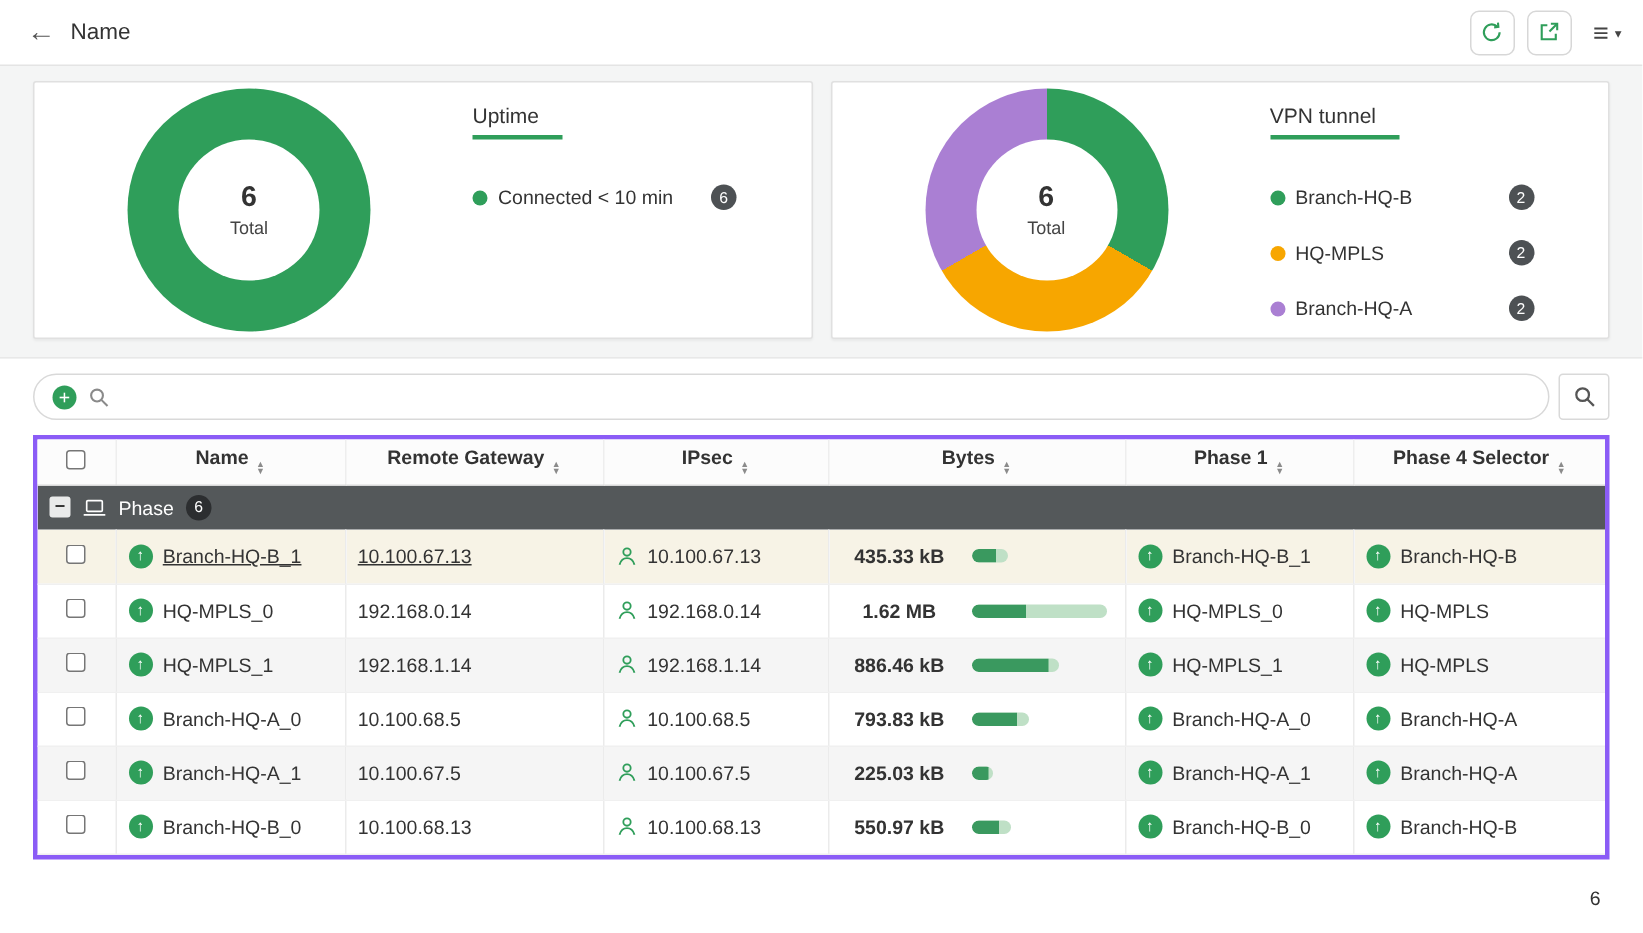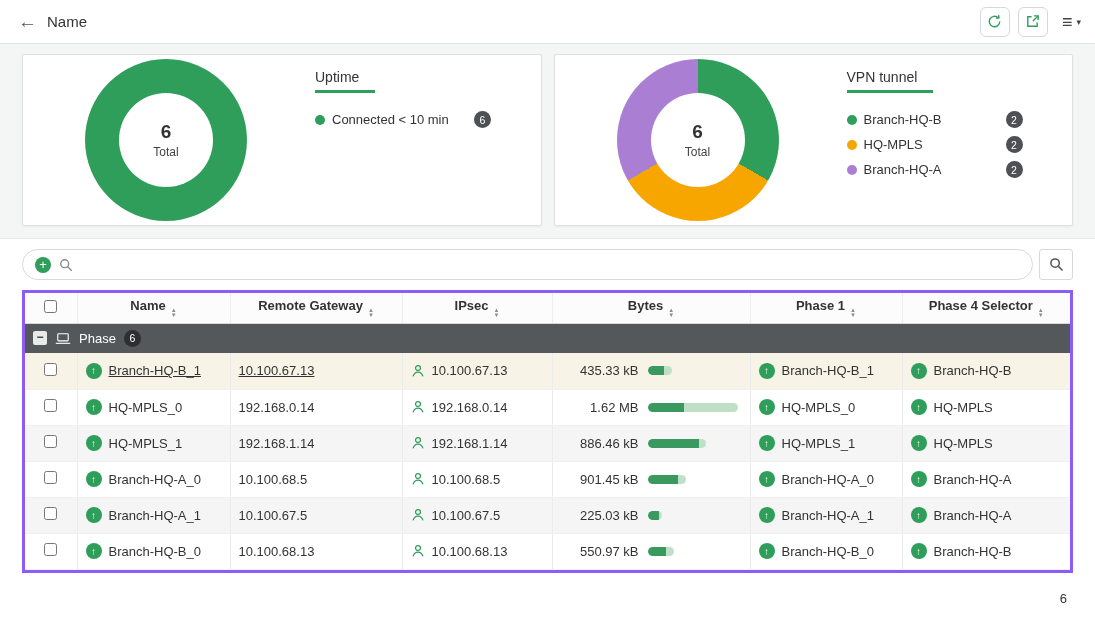--- a/index.html
+++ b/index.html
@@ -19,21 +19,21 @@
   
   .cards{display:flex;gap:12px;padding:10px 22px 12px;background:#f4f5f5;border-bottom:1px solid #e8e8e8;}
   .card{flex:1;background:#fff;border:1px solid #e0e0e0;border-radius:2px;height:172px;display:flex;align-items:center;box-shadow:0 1px 2px rgba(0,0,0,.05);}
   .donut{width:162px;height:162px;border-radius:50%;margin-left:62px;position:relative;display:flex;align-items:center;justify-content:center;flex:none;}
   .donut::after{content:"";position:absolute;inset:0;margin:auto;width:94px;height:94px;border-radius:50%;background:#fff;}
   .donut-center{position:relative;z-index:1;text-align:center;}
   .donut-total{font-size:19px;font-weight:bold;color:#333;}
   .donut-total-label{font-size:12px;color:#444;margin-top:2px;}
   .legend{margin-left:68px;align-self:flex-start;margin-top:14px;width:176px;}
   .legend-title{display:inline-block;font-size:14px;padding:0 16px 5px 0;border-bottom:3px solid var(--green);margin-bottom:10px;}
-  .legend-item{display:flex;align-items:center;gap:7px;margin:8px 0;}
+  .legend-item{display:flex;align-items:center;gap:7px;margin:20px 0;}
   .dot{width:10px;height:10px;border-radius:50%;flex:none;}
   .legend-label{font-size:13px;color:#333;}
   .legend-badge{margin-left:auto;background:var(--badge-bg);color:#fff;min-width:17px;height:17px;border-radius:50%;font-size:10.5px;display:flex;align-items:center;justify-content:center;flex:none;}
 
   
   .search-row{display:flex;align-items:center;margin:10px 22px;gap:6px;}
   .search-box{flex:1;display:flex;align-items:center;gap:8px;height:31px;border:1px solid #d9d9d9;border-radius:16px;padding:0 12px;background:#fff;}
   .add-filter{width:16px;height:16px;border-radius:50%;background:var(--green);color:#fff;font-size:13px;line-height:15px;text-align:center;flex:none;cursor:pointer;}
   .mag{display:inline-flex;color:#8a8a8a;flex:none;}
   .search-box input{border:none;outline:none;flex:1;font-family:inherit;font-size:13px;color:#333;background:transparent;}
@@ -56,21 +56,21 @@
   .group-inner{display:flex;align-items:center;gap:8px;}
   .collapse-box{width:14px;height:14px;background:#e9eaea;color:#333;border-radius:2px;font-size:12px;line-height:13px;text-align:center;font-weight:bold;cursor:pointer;flex:none;}
   .device{display:inline-flex;color:#fff;flex:none;}
   .group-badge{background:var(--group-badge-bg);color:#fff;min-width:17px;height:17px;border-radius:50%;font-size:10.5px;display:inline-flex;align-items:center;justify-content:center;}
   .cell{display:flex;align-items:center;gap:7px;}
   .updot{width:16px;height:16px;border-radius:50%;background:var(--green);color:#fff;font-size:10px;font-weight:bold;display:inline-flex;align-items:center;justify-content:center;flex:none;}
   .person-icon{display:inline-flex;color:var(--green);flex:none;}
   .chk{text-align:center;}
   input[type=checkbox]{width:13px;height:13px;cursor:pointer;}
   .bytes-cell{display:flex;align-items:center;gap:9px;}
-  .bytes-val{width:78px;text-align:right;flex:none;}
+  .bytes-val{width:78px;text-align:center;flex:none;font-weight:bold;}
   .bar{height:9px;border-radius:5px;background:var(--bar-track);overflow:hidden;display:inline-block;flex:none;}
   .bar-fill{display:block;height:100%;background:var(--bar-fill);border-radius:5px 0 0 5px;}
 
   .page-footer{text-align:right;padding:18px 28px 0 0;font-size:13px;color:#333;}
 </style>
 </head>
 <body>
 
 <div class="topbar">
   <span class="back">←</span>
@@ -366,21 +366,21 @@
                 <svg width="14" height="14" viewBox="0 0 16 16" fill="none" stroke="currentColor" stroke-width="1.4">
                   <circle cx="8" cy="4.6" r="2.8"></circle>
                   <path d="M2.3 14.2c1-3.4 3.1-5 5.7-5s4.7 1.6 5.7 5"></path>
                 </svg>
               </span>
               <span>10.100.68.5</span>
             </div>
           </td>
       <td>
             <div class="bytes-cell">
-              <span class="bytes-val">901.45 kB</span>
+              <span class="bytes-val">793.83 kB</span>
               <span class="bar" style="width: 38px;">
                 <span class="bar-fill" style="width: 80%;"></span>
               </span>
             </div>
           </td>
       <td>
             <div class="cell">
               <span class="updot">↑</span>
               <span>Branch-HQ-A_0</span>
             </div>

